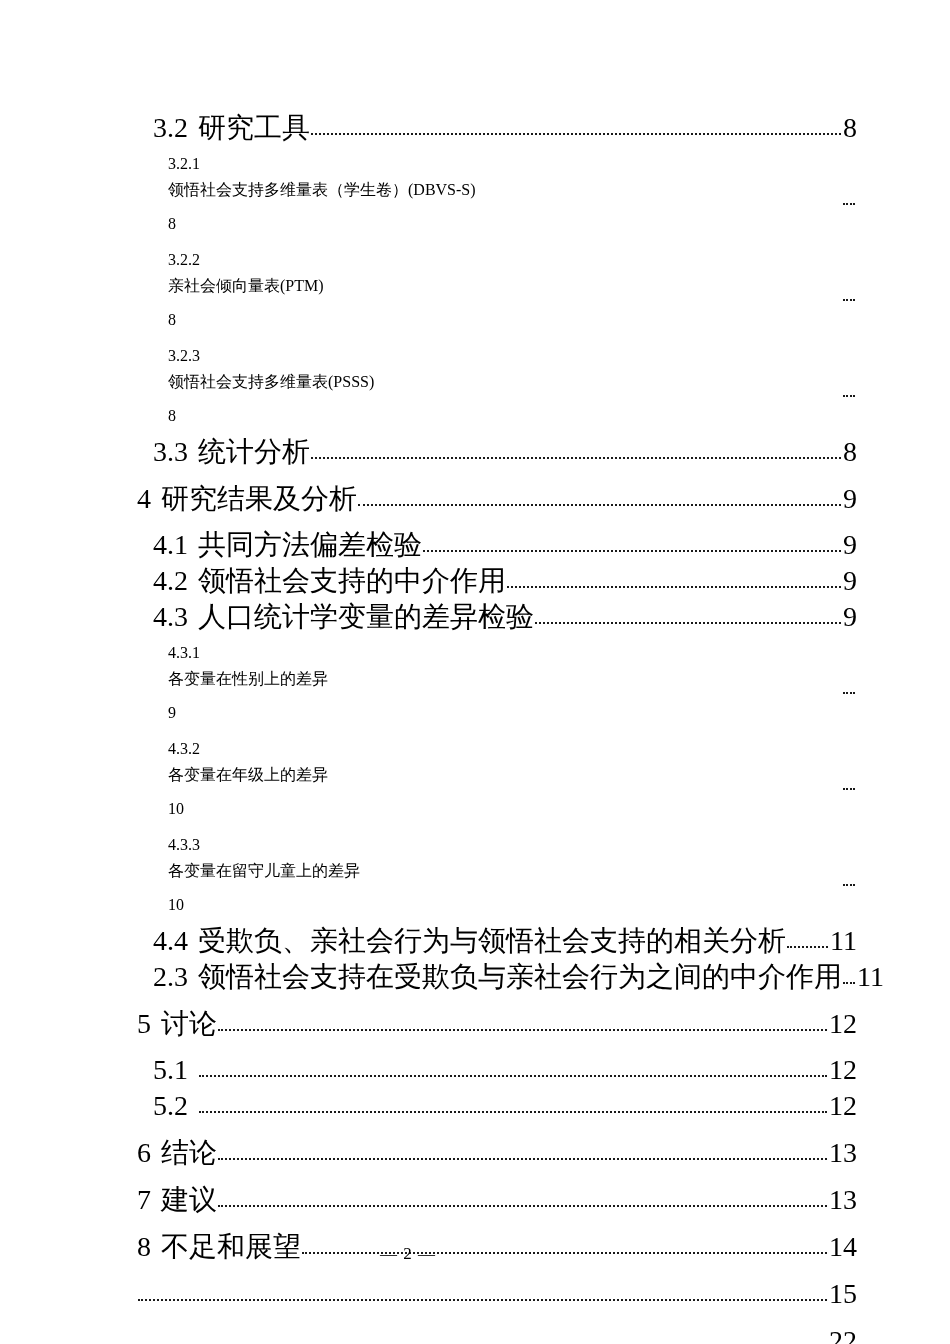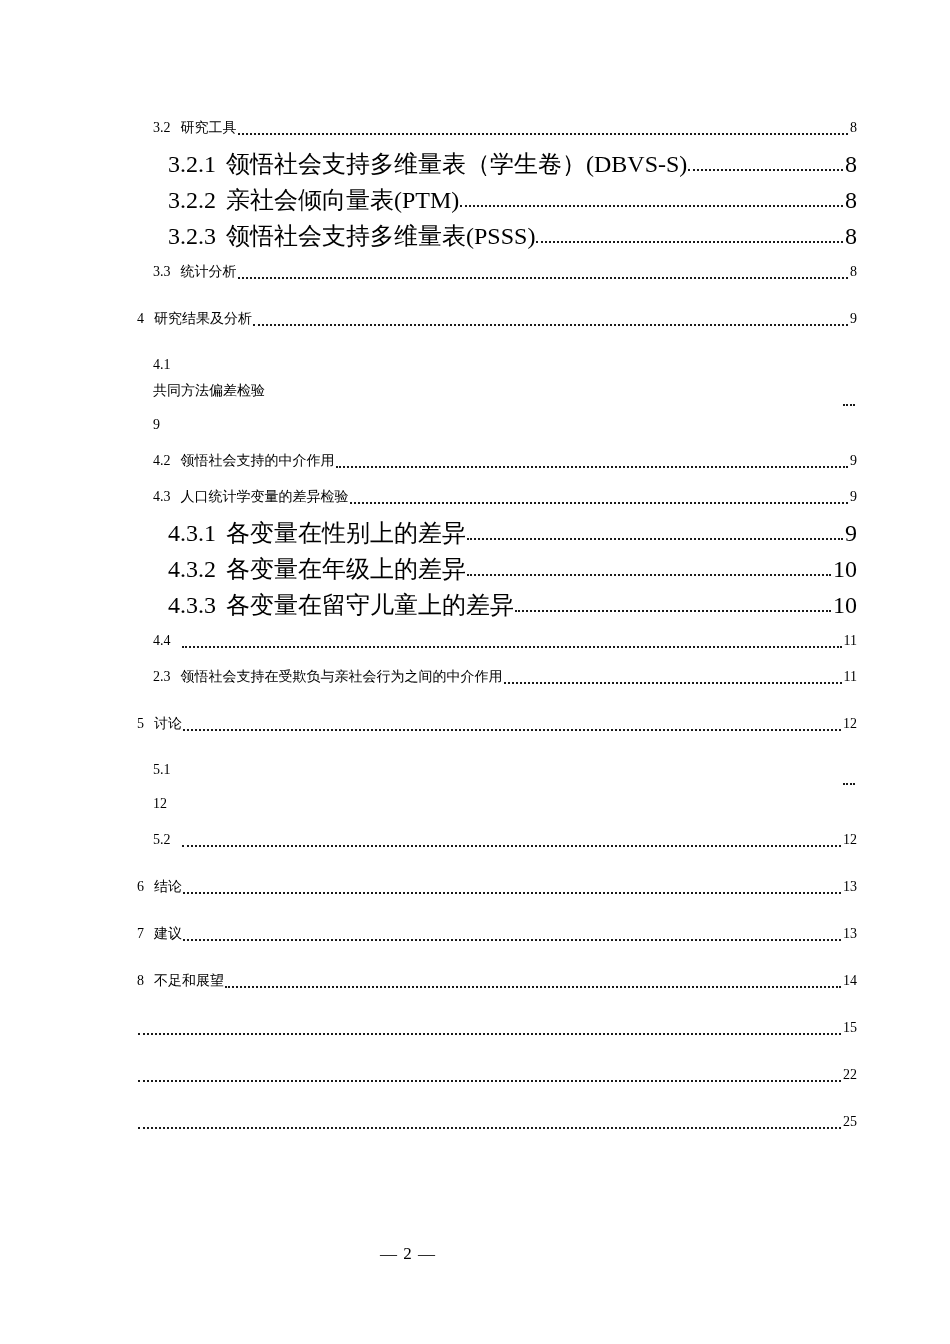--- a/index.html
+++ b/index.html
@@ -21,30 +21,30 @@
     left: 137px;
     top: 115px;
     width: 720px;
     display: flex;
     flex-direction: column;
   }
   .toc-row {
     display: flex;
     align-items: baseline;
     line-height: 26px;
-    font-size: 14px;
+    font-size: 28px;
     margin-top: 10px;
     white-space: nowrap;
     cursor: default;
   }
   .toc-row:first-child { margin-top: 0; }
   .toc-row.level1 { margin-top: 21px; }
-  .toc-row.after-l1 { margin-top: 20px; flex-direction: column; }
+  .toc-row.after-l1 { margin-top: 20px; }
   .toc-row.level2 { padding-left: 16px; }
-  .toc-row.level3 { padding-left: 31px; font-size: 24px; }
+  .toc-row.level3 { padding-left: 31px; font-size: 16px; flex-direction: column; }
   .toc-row .num { margin-right: 10px; }
   .toc-row .leader {
     flex: 1 1 auto;
     min-width: 12px;
     border-bottom: 2px dotted #191919;
     align-self: flex-end;
     margin: 0 2px 6px 1px;
     height: 0;
   }
   .toc-row .pageno { text-align: right; }
@@ -131,20 +131,21 @@
     <span class="pageno">10</span>
   </div>
       <div class="toc-row level3">
     <span class="num">4.3.3</span>
     <span class="title">各变量在留守儿童上的差异</span>
     <span class="leader"></span>
     <span class="pageno">10</span>
   </div>
       <div class="toc-row level2">
     <span class="num">4.4</span>
+    <span class="title">受欺负、亲社会行为与领悟社会支持的相关分析</span>
     <span class="leader"></span>
     <span class="pageno">11</span>
   </div>
       <div class="toc-row level2">
     <span class="num">2.3</span>
     <span class="title">领悟社会支持在受欺负与亲社会行为之间的中介作用</span>
     <span class="leader"></span>
     <span class="pageno">11</span>
   </div>
       <div class="toc-row level1">

